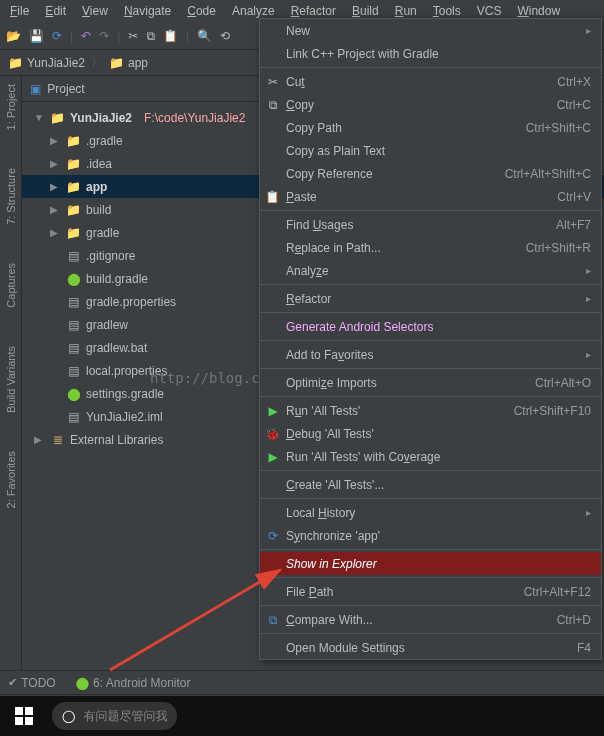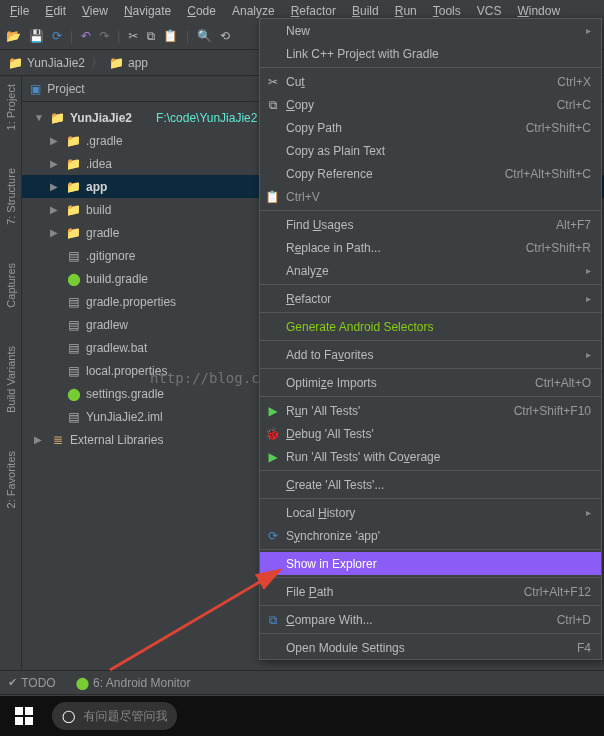--- a/index.html
+++ b/index.html
@@ -16,25 +16,25 @@
 .projpanel { flex: 1; background: #3c3f41; }
 .projheader { display: flex; align-items: center; padding: 4px 8px; height: 26px; border-bottom: 1px solid #2b2b2b; gap: 6px; }
 .projheader .title { flex: 1; }
 .tree { padding: 4px 0; }
 .tree .row { display: flex; align-items: center; height: 23px; padding-left: 12px; gap: 4px; }
 .tree .row.hl { background: #0d293e; }
 .tree .arrow { width: 12px; color: #888; font-size: 10px; }
 .tree .icon { width: 16px; display: flex; align-items: center; justify-content: center; }
 .tree .label { color: #bbbbbb; }
 .tree .label.bold { font-weight: bold; color: #d4d4d4; }
-.tree .path { color: #5eead4; margin-left: 20px; }
+.tree .path { color: #fca5a5; margin-left: 8px; }
 .indent1 { padding-left: 28px !important; }
 .contextmenu { position: absolute; left: 259px; top: 18px; width: 343px; background: #3c3f41; border: 1px solid #555; box-shadow: 2px 2px 8px rgba(0,0,0,0.5); z-index: 100; }
 .cm-row { display: flex; align-items: center; height: 23px; padding: 0 10px 0 26px; position: relative; }
-.cm-row.hl { background: #8b5cf6; color: #fff; }
+.cm-row.hl { background: #7f1d1d; color: #fff; font-style: italic; }
 .cm-row .lbl { flex: 1; }
 .cm-row .sc { color: #999; font-size: 12px; }
 .cm-row .sub { color: #888; font-size: 10px; }
 .cm-row .icn { position: absolute; left: 4px; width: 18px; display: flex; justify-content: center; }
 .cm-sep { height: 1px; background: #555; margin: 2px 0; }
 .cm-row u { text-decoration: underline; }
 .statusbar { position: absolute; bottom: 42px; left: 0; right: 0; height: 24px; background: #3c3f41; border-top: 1px solid #2b2b2b; display: flex; align-items: center; padding: 0 8px; gap: 20px; }
 .statusbar .item { display: flex; align-items: center; gap: 4px; font-size: 11px; color: #999; }
 .hint { position: absolute; bottom: 20px; left: 0; right: 0; height: 22px; background: #3c3f41; border-top: 1px solid #2b2b2b; display: flex; align-items: center; padding: 0 8px; font-size: 11px; color: #aaa; gap: 6px; }
 .taskbar { position: absolute; bottom: 0; left: 0; right: 0; height: 40px; background: #101010; display: flex; align-items: center; padding: 0 4px; gap: 8px; }
@@ -239,20 +239,21 @@
     </div>
     <div class="cm-row">
       <span class="lbl">Copy as Plain Text</span>
     </div>
     <div class="cm-row">
       <span class="lbl">Copy Reference</span>
       <span class="sc">Ctrl+Alt+Shift+C</span>
     </div>
     <div class="cm-row">
       <span class="icn">📋</span>
+      <span class="lbl"><u>P</u>aste</span>
       <span class="sc">Ctrl+V</span>
     </div>
     <div class="cm-sep"></div>
     <div class="cm-row">
       <span class="lbl">Find <u>U</u>sages</span>
       <span class="sc">Alt+F7</span>
     </div>
     <div class="cm-row">
       <span class="lbl">R<u>e</u>place in Path...</span>
       <span class="sc">Ctrl+Shift+R</span>
@@ -261,21 +262,21 @@
       <span class="lbl">Analy<u>z</u>e</span>
       <span class="sub">▸</span>
     </div>
     <div class="cm-sep"></div>
     <div class="cm-row">
       <span class="lbl"><u>R</u>efactor</span>
       <span class="sub">▸</span>
     </div>
     <div class="cm-sep"></div>
     <div class="cm-row">
-      <span class="lbl" style="color:#84cc16">Generate Android Selectors</span>
+      <span class="lbl" style="color:#f0abfc">Generate Android Selectors</span>
     </div>
     <div class="cm-sep"></div>
     <div class="cm-row">
       <span class="lbl">Add to Fa<u>v</u>orites</span>
       <span class="sub">▸</span>
     </div>
     <div class="cm-sep"></div>
     <div class="cm-row">
       <span class="lbl">Optimi<u>z</u>e Imports</span>
       <span class="sc">Ctrl+Alt+O</span>

